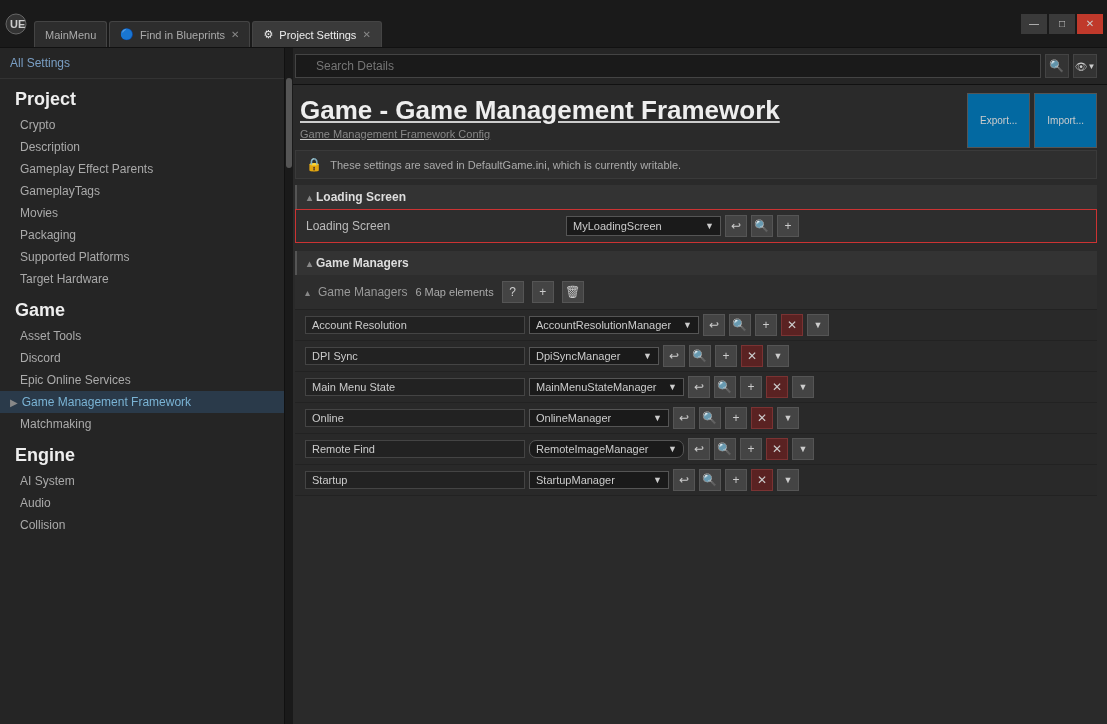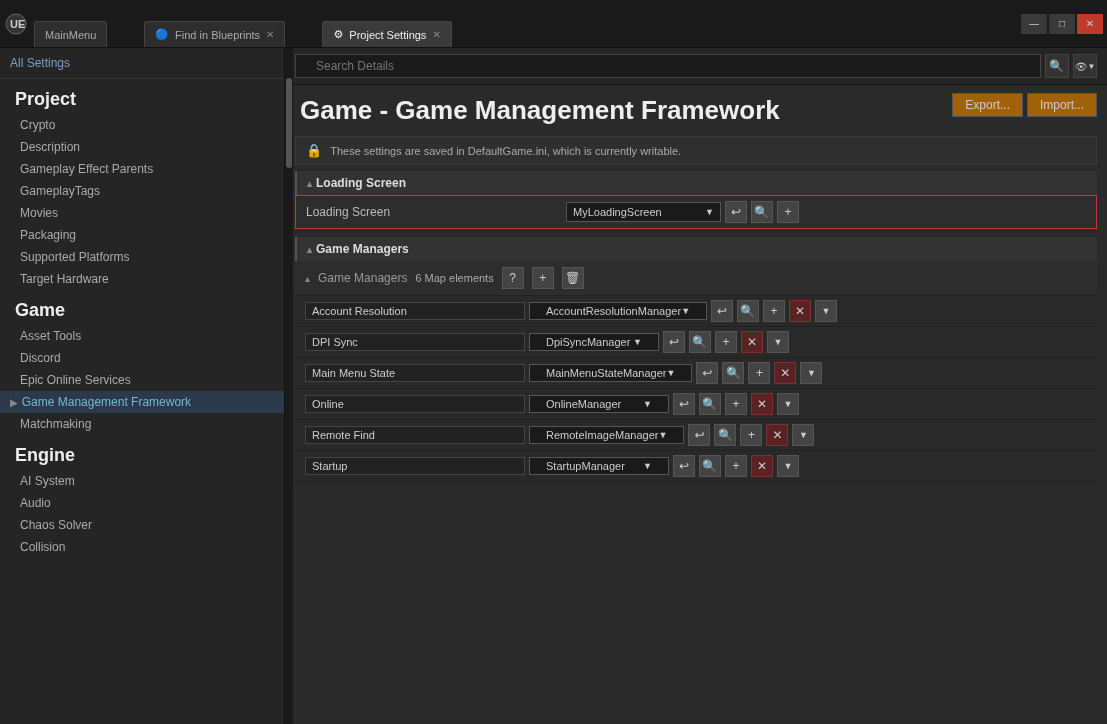--- a/index.html
+++ b/index.html
@@ -26,21 +26,20 @@
       width: 24px;
       height: 24px;
       margin-right: 6px;
       flex-shrink: 0;
     }
     .tabs-container {
       display: flex;
       flex: 1;
       height: 100%;
       align-items: flex-end;
-      gap: 35px;
     }
     .tab {
       display: flex;
       align-items: center;
       height: 26px;
       padding: 0 10px;
       background: #2d2d2d;
       border-top: 1px solid #444;
       border-left: 1px solid #444;
       border-right: 1px solid #444;
@@ -168,20 +167,21 @@
       display: flex;
       align-items: center;
       justify-content: center;
       cursor: pointer;
       font-size: 10px;
     }
 
     
     .page-header {
       padding: 10px 15px 4px;
+      text-decoration: underline;
     }
     .page-title {
       font-size: 26px;
       font-weight: bold;
       color: #eee;
     }
     .page-subtitle {
       font-size: 11px;
       color: #888;
       margin-top: 2px;
@@ -194,26 +194,26 @@
       border: 1px solid #3a3a3a;
       padding: 6px 10px;
       display: flex;
       align-items: center;
       gap: 8px;
       font-size: 11px;
       color: #aaa;
     }
     .lock-icon { font-size: 13px; color: #888; }
     .action-btn {
-      background: #a16207;
+      background: #0369a1;
       border: 1px solid #555;
       color: #ccc;
-      padding: 4px 12px;
-      cursor: pointer;
-      font-size: 12px;
+      padding: 21px 12px;
+      cursor: pointer;
+      font-size: 10px;
     }
 
     
     .settings-body {
       flex: 1;
       overflow-y: auto;
       padding: 0 10px 10px;
       position: relative;
     }
 
@@ -314,21 +314,21 @@
       background: #222;
       border: 1px solid #444;
       color: #ccc;
       padding: 2px 6px;
       font-size: 11px;
     }
     .map-val-input {
       background: #1a1a1a;
       border: 1px solid #555;
       color: #ccc;
-      padding: 2px 16px;
+      padding: 2px 6px;
       font-size: 11px;
       min-width: 160px;
       display: flex;
       align-items: center;
       justify-content: space-between;
     }
 
     
     .page-title-area {
       position: relative;
@@ -423,23 +423,20 @@
       </div>
 
       <div class="sidebar-section-header">Engine</div>
       <div class="sidebar-item">
         <span>AI System</span>
       </div>
       <div class="sidebar-item">
         <span>Audio</span>
       </div>
       <div class="sidebar-item">
-        <span>Chaos Solver</span>
-      </div>
-      <div class="sidebar-item">
         <span>Collision</span>
       </div>
     </div>
 
     <div style="width:8px; background:#1a1a1a; position:relative; flex-shrink:0;">
       <div style="width:6px;height:90px;background:#555;border-radius:3px;position:absolute;top:30px;left:1px;"></div>
     </div>
   </div>
 
   <div class="content-area">
@@ -451,20 +448,21 @@
       </div>
       <div class="eye-btn">
         <span>👁</span>
         <span style="font-size:8px;">▼</span>
       </div>
     </div>
 
     <div class="page-title-area">
       <div class="page-header">
         <div class="page-title">Game - Game Management Framework</div>
+        <div class="page-subtitle">Game Management Framework Config</div>
       </div>
       <div style="position:absolute; right:10px; top:8px; display:flex; gap:4px;">
         <button class="action-btn">Export...</button>
         <button class="action-btn">Import...</button>
       </div>
     </div>
 
     <div class="info-bar">
       <span class="lock-icon">🔒</span>
       <span>These settings are saved in DefaultGame.ini, which is currently writable.</span>
@@ -616,21 +614,21 @@
             </div>
           <div class="ctrl-btn">
               <span style="font-size:9px;">▼</span>
             </div>
         </div>
 
         <div class="map-row">
           <div class="map-key-input">
             <span>Remote Find</span>
           </div>
-          <div class="map-val-input dropdown" style="min-width:155px;">
+          <div class="map-val-input dropdown" style="min-width:155px;border-radius:7px;">
             <span>RemoteImageManager</span>
             <span style="font-size:9px;">▼</span>
           </div>
           <div class="ctrl-btn">
               <span>↩</span>
             </div>
           <div class="ctrl-btn">
               <span>🔍</span>
             </div>
           <div class="ctrl-btn">

